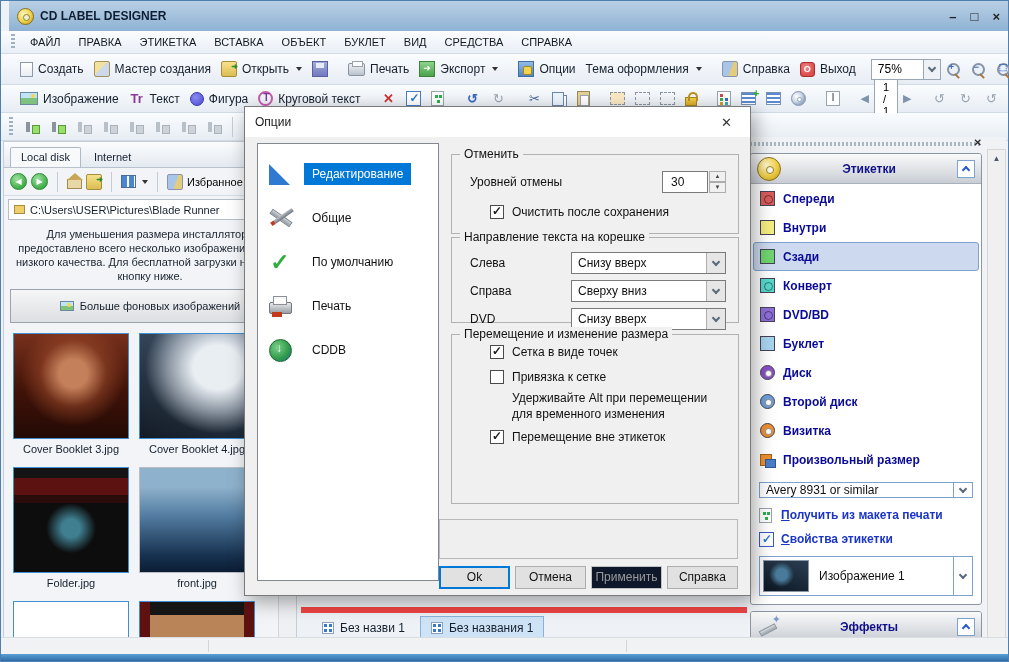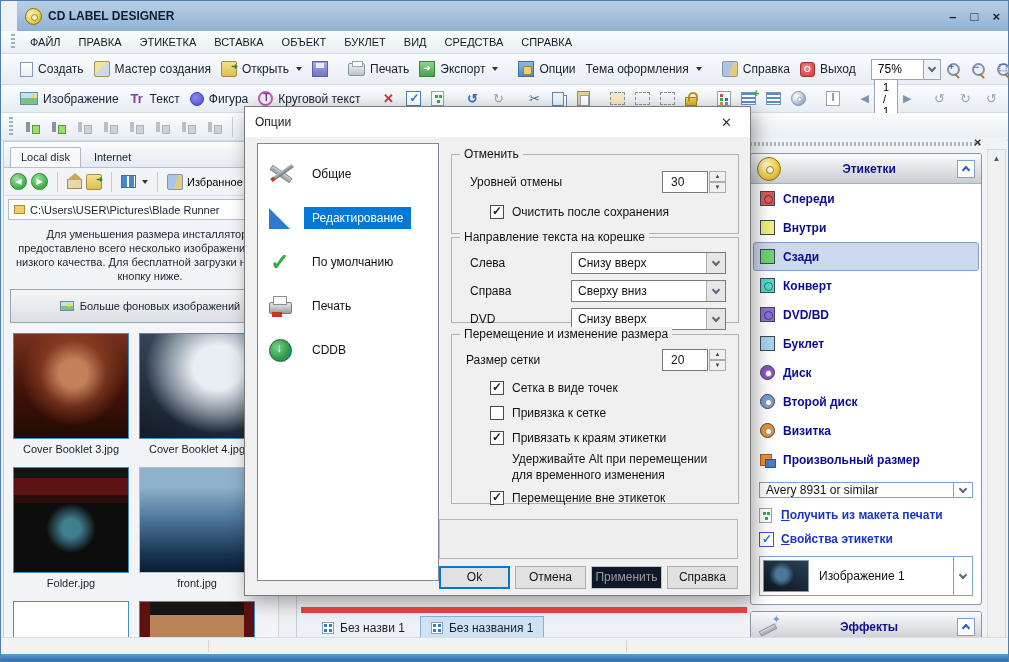--- a/index.html
+++ b/index.html
@@ -1,20 +1,20 @@
 <!DOCTYPE html>
 <html><head>
 <meta charset="utf-8">
 <style>
   * { margin:0; padding:0; box-sizing:border-box; }
   html,body { width:1009px; height:662px; font-family:"Liberation Sans", sans-serif; background:#e8eef4; overflow:hidden; }
   .window { position:absolute; inset:0; border:1px solid #4f7fae; background:#eef1f5; }
 
   
-  .titlebar { position:absolute; left:16px; top:0; right:0; height:30px; background:linear-gradient(#b9d0e5,#8fb2d4); display:flex; align-items:center; padding:0 8px; }
+  .titlebar { position:absolute; left:8px; top:0; right:0; height:30px; background:linear-gradient(#b9d0e5,#8fb2d4); display:flex; align-items:center; padding:0 8px; }
   .titlebar .apptitle { font-size:12px; font-weight:bold; color:#0e1e30; margin-left:6px; }
   .ic-appcd { width:17px; height:17px; border-radius:50%; background:radial-gradient(circle at 38% 35%, #fdf6c0, #ecd14a 55%, #b99420); border:1px solid #8a7018; position:relative; }
   .ic-appcd::after { content:""; position:absolute; left:5px; top:5px; width:5px; height:5px; border-radius:50%; background:#e9f0d8; border:1px solid #9a8020; }
   .wincontrols { margin-left:auto; display:flex; gap:14px; font-size:13px; color:#222; font-weight:bold; }
   .wincontrols span { cursor:default; }
 
   
   .menubar { position:absolute; left:0; top:30px; right:0; height:23px; background:linear-gradient(#fbfcfe,#e9eff6); border-bottom:1px solid #d2dbe4; display:flex; align-items:center; padding-left:10px; }
   .grip { width:4px; height:70%; margin-right:6px; background:repeating-linear-gradient(#9fb0c0 0 2px, transparent 2px 4px); }
   .menubar .mitem { font-size:11px; color:#101820; padding:0 9px; line-height:22px; }
@@ -592,27 +592,27 @@
   </div>
   <div class="bottomstrip"></div>
 
   <div class="dialog">
     <div class="dlg-title">
       <span class="dtitle">Опции</span>
       <span class="dlg-x">✕</span>
     </div>
 
     <div class="catlist">
+      <div class="catrow sel">
+        <span class="cat-ico cat-ruler"></span>
+        <span class="clabel">Редактирование</span>
+      </div>
       <div class="catrow">
         <span class="cat-ico cat-tools"></span>
         <span class="clabel">Общие</span>
-      </div>
-      <div class="catrow sel">
-        <span class="cat-ico cat-ruler"></span>
-        <span class="clabel">Редактирование</span>
       </div>
       <div class="catrow">
         <span class="cat-ico cat-check">✓</span>
         <span class="clabel">По умолчанию</span>
       </div>
       <div class="catrow">
         <span class="cat-ico cat-print"></span>
         <span class="clabel">Печать</span>
       </div>
       <div class="catrow">
@@ -665,41 +665,27 @@
           <span class="cval">Снизу вверх</span>
           <span class="cbtn">
               <span class="chev"></span>
             </span>
         </span>
       </div>
     </div>
 
     <div class="grp g3">
       <span class="gtitle">Перемещение и изменение размера</span>
-      <div class="frow" style="margin:14px 12px 0 14px;">
-        <span>Размер сетки</span>
-        <span class="spin">
-          <span class="sval">20</span>
-          <span class="sarr">
-              <span>▲</span>
-              <span>▼</span>
-            </span>
-        </span>
-      </div>
       <div class="frow" style="margin:10px 0 0 38px; gap:8px;">
         <span class="cb checked"></span>
         <span>Сетка в виде точек</span>
       </div>
       <div class="frow" style="margin:11px 0 0 38px; gap:8px;">
         <span class="cb"></span>
         <span>Привязка к сетке</span>
-      </div>
-      <div class="frow" style="margin:11px 0 0 38px; gap:8px;">
-        <span class="cb checked"></span>
-        <span>Привязать к краям этикетки</span>
       </div>
       <div class="note" style="margin:6px 14px 0 60px;">Удерживайте Alt при перемещении для временного изменения</div>
       <div class="frow" style="margin:8px 0 0 38px; gap:8px;">
         <span class="cb checked"></span>
         <span>Перемещение вне этикеток</span>
       </div>
     </div>
 
     <div class="statbox"></div>
 

